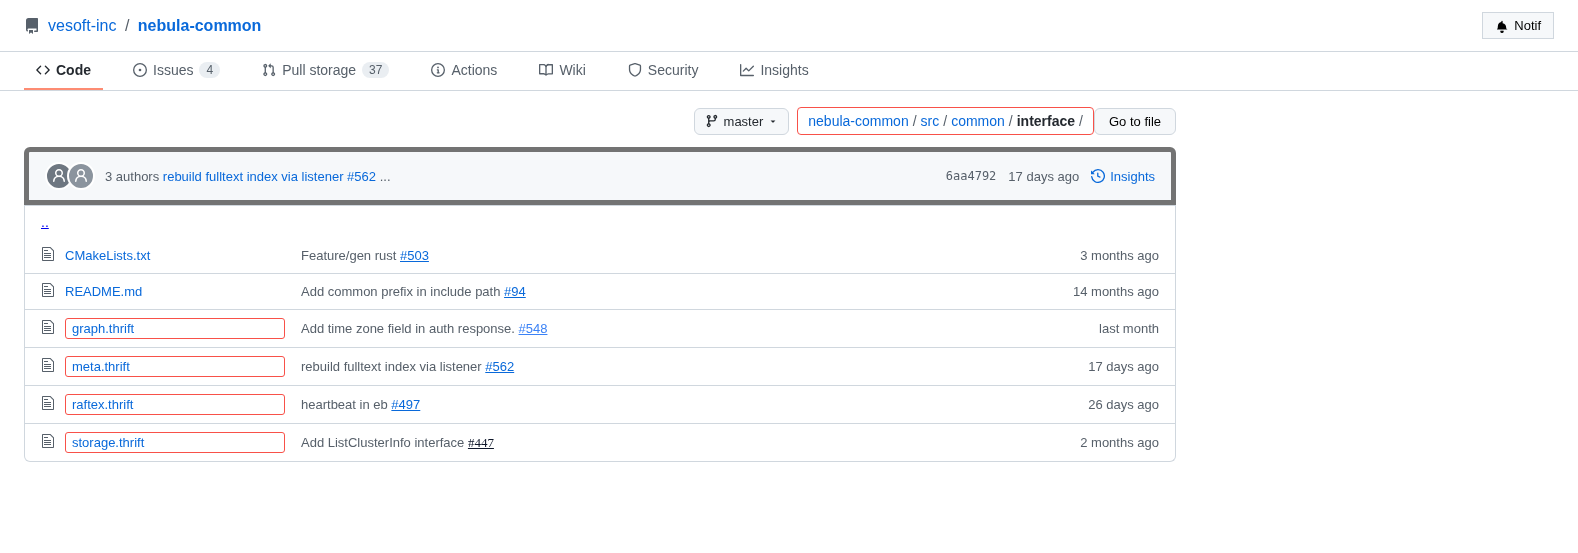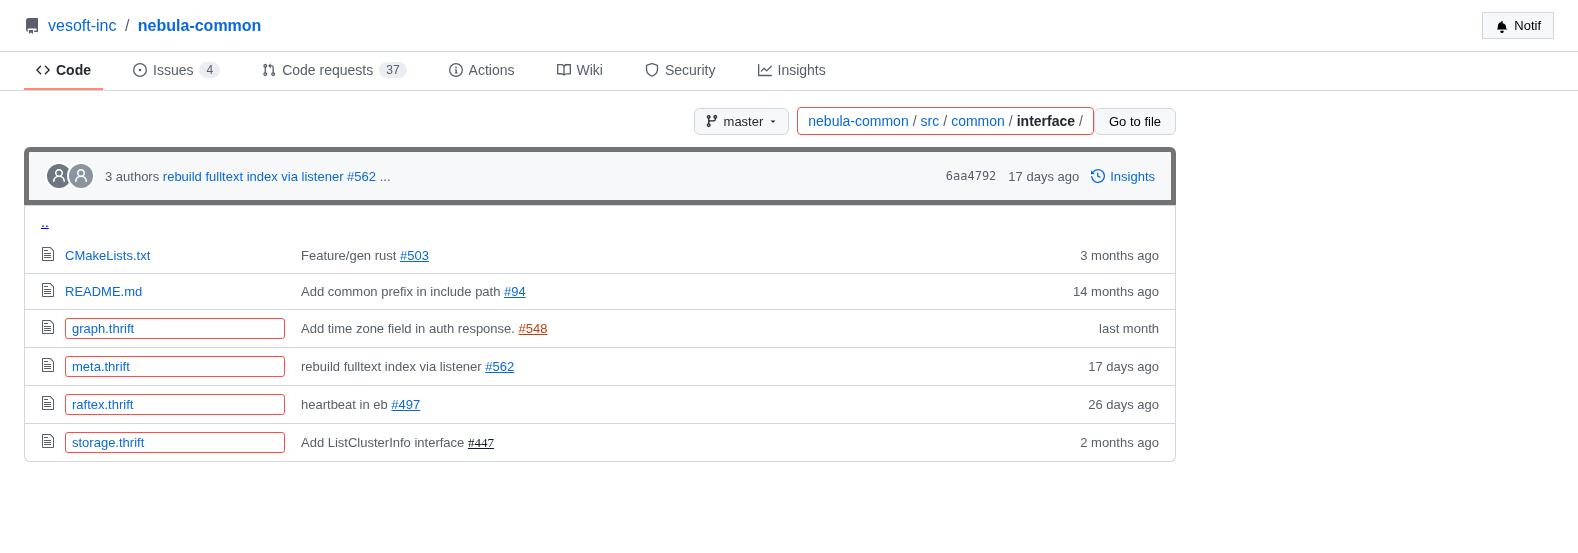--- a/index.html
+++ b/index.html
@@ -305,21 +305,21 @@
         <path fill-rule="evenodd" d="M8 0a8 8 0 100 16A8 8 0 008 0zM1.5 8a6.5 6.5 0 1113 0 6.5 6.5 0 01-13 0z"></path>
     </svg>
     <span>Issues</span>
     <span class="badge">4</span>
   </a>
 
   <a class="nav-tab">
     <svg class="icon-svg" width="14" height="14" viewBox="0 0 16 16" fill="currentColor">
       <path fill-rule="evenodd" d="M7.177 3.073L9.573.677A.25.25 0 0110 .854v4.792a.25.25 0 01-.427.177L7.177 3.427a.25.25 0 010-.354zM3.75 2.5a.75.75 0 100 1.5.75.75 0 000-1.5zm-2.25.75a2.25 2.25 0 113 2.122v5.256a2.251 2.251 0 11-1.5 0V5.372A2.25 2.25 0 011.5 3.25zM11 2.5h-1V4h1a1 1 0 011 1v5.628a2.251 2.251 0 101.5 0V5A2.5 2.5 0 0011 2.5zm1 10.25a.75.75 0 111.5 0 .75.75 0 01-1.5 0zM3.75 12a.75.75 0 100 1.5.75.75 0 000-1.5z"></path>
     </svg>
-    <span>Code requests</span>
+    <span>Pull storage</span>
     <span class="badge">37</span>
   </a>
 
   <a class="nav-tab">
     <svg class="icon-svg" width="14" height="14" viewBox="0 0 16 16" fill="currentColor">
       <path fill-rule="evenodd" d="M1.5 8a6.5 6.5 0 1113 0 6.5 6.5 0 01-13 0zM0 8a8 8 0 1116 0A8 8 0 010 8zm6.5-.25A.75.75 0 017.25 7h1a.75.75 0 01.75.75v2.75h.25a.75.75 0 010 1.5h-2a.75.75 0 010-1.5h.25v-2h-.25a.75.75 0 01-.75-.75zM8 6a1 1 0 100-2 1 1 0 000 2z"></path>
     </svg>
     <span>Actions</span>
   </a>
 
@@ -446,21 +446,21 @@
         <div class="file-row">
     <span class="file-icon">
       <svg width="14" height="16" viewBox="0 0 12 16" fill="#57606a">
         <path fill-rule="evenodd" d="M6 5H2V4h4v1zM2 8h7V7H2v1zm0 2h7V9H2v1zm0 2h7v-1H2v1zm10-7.5V14c0 .55-.45 1-1 1H1c-.55 0-1-.45-1-1V2c0-.55.45-1 1-1h7.5L12 4.5zM11 5L8 2H1v12h10V5z"></path>
       </svg>
     </span>
     <span class="file-name highlighted">
       <a href="#">graph.thrift</a>
     </span>
     <span class="file-commit">
-      Add time zone field in auth response. <a href="#" style="color:#c2410c;">#548</a>
+      Add time zone field in auth response. <a href="#" style="color:#3b82f6;">#548</a>
     </span>
     <span class="file-date">last month</span>
   </div>
         <div class="file-row">
     <span class="file-icon">
       <svg width="14" height="16" viewBox="0 0 12 16" fill="#57606a">
         <path fill-rule="evenodd" d="M6 5H2V4h4v1zM2 8h7V7H2v1zm0 2h7V9H2v1zm0 2h7v-1H2v1zm10-7.5V14c0 .55-.45 1-1 1H1c-.55 0-1-.45-1-1V2c0-.55.45-1 1-1h7.5L12 4.5zM11 5L8 2H1v12h10V5z"></path>
       </svg>
     </span>
     <span class="file-name highlighted">

